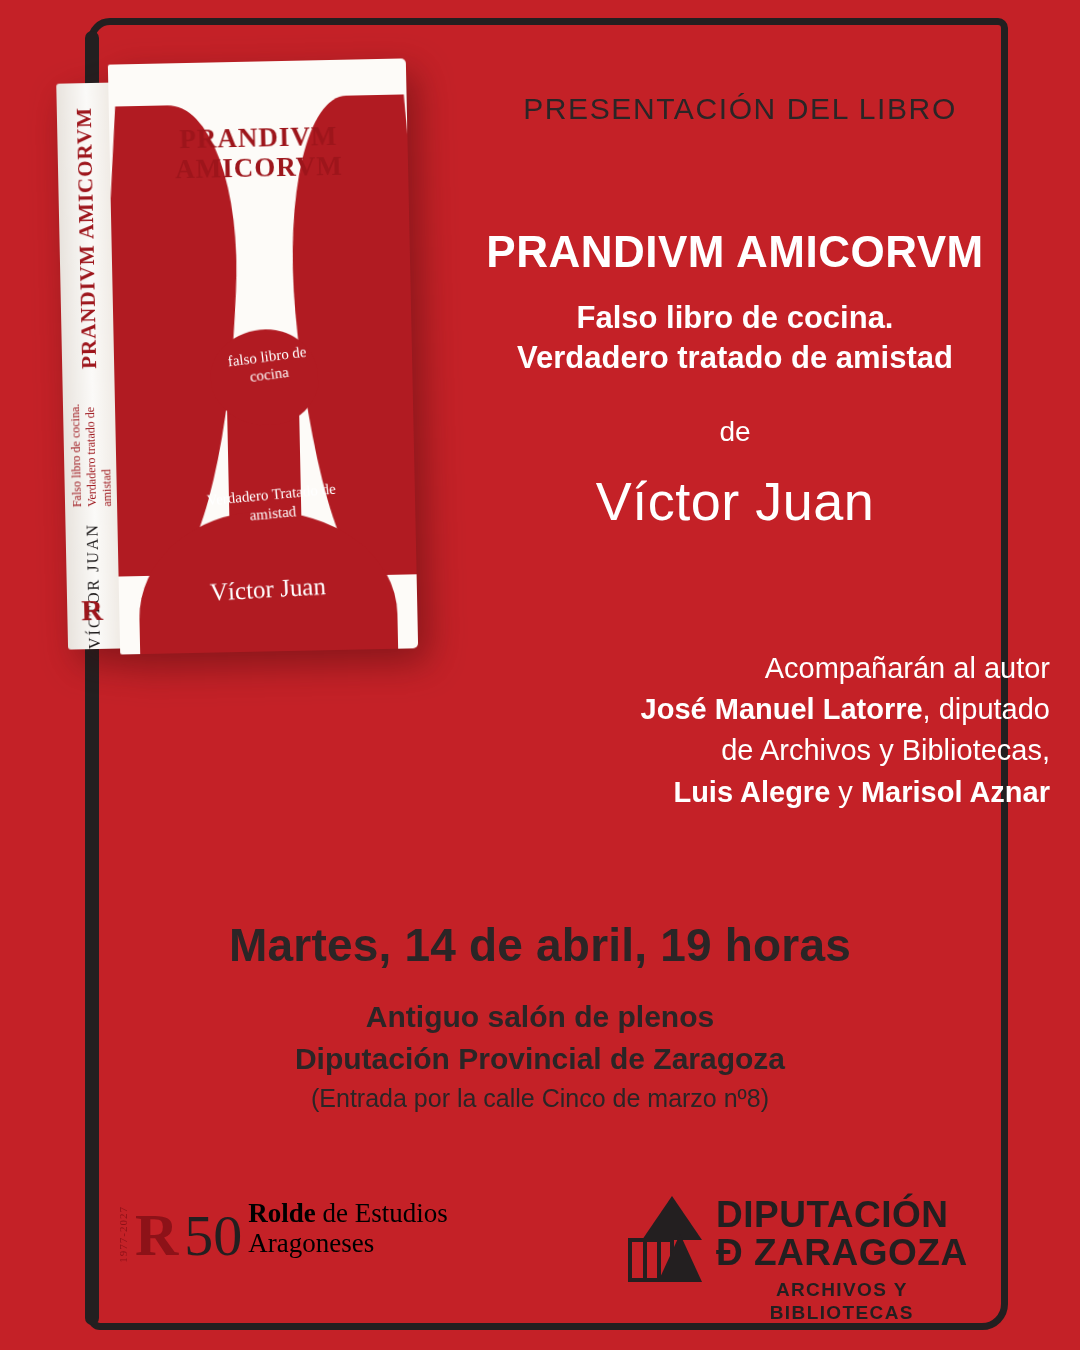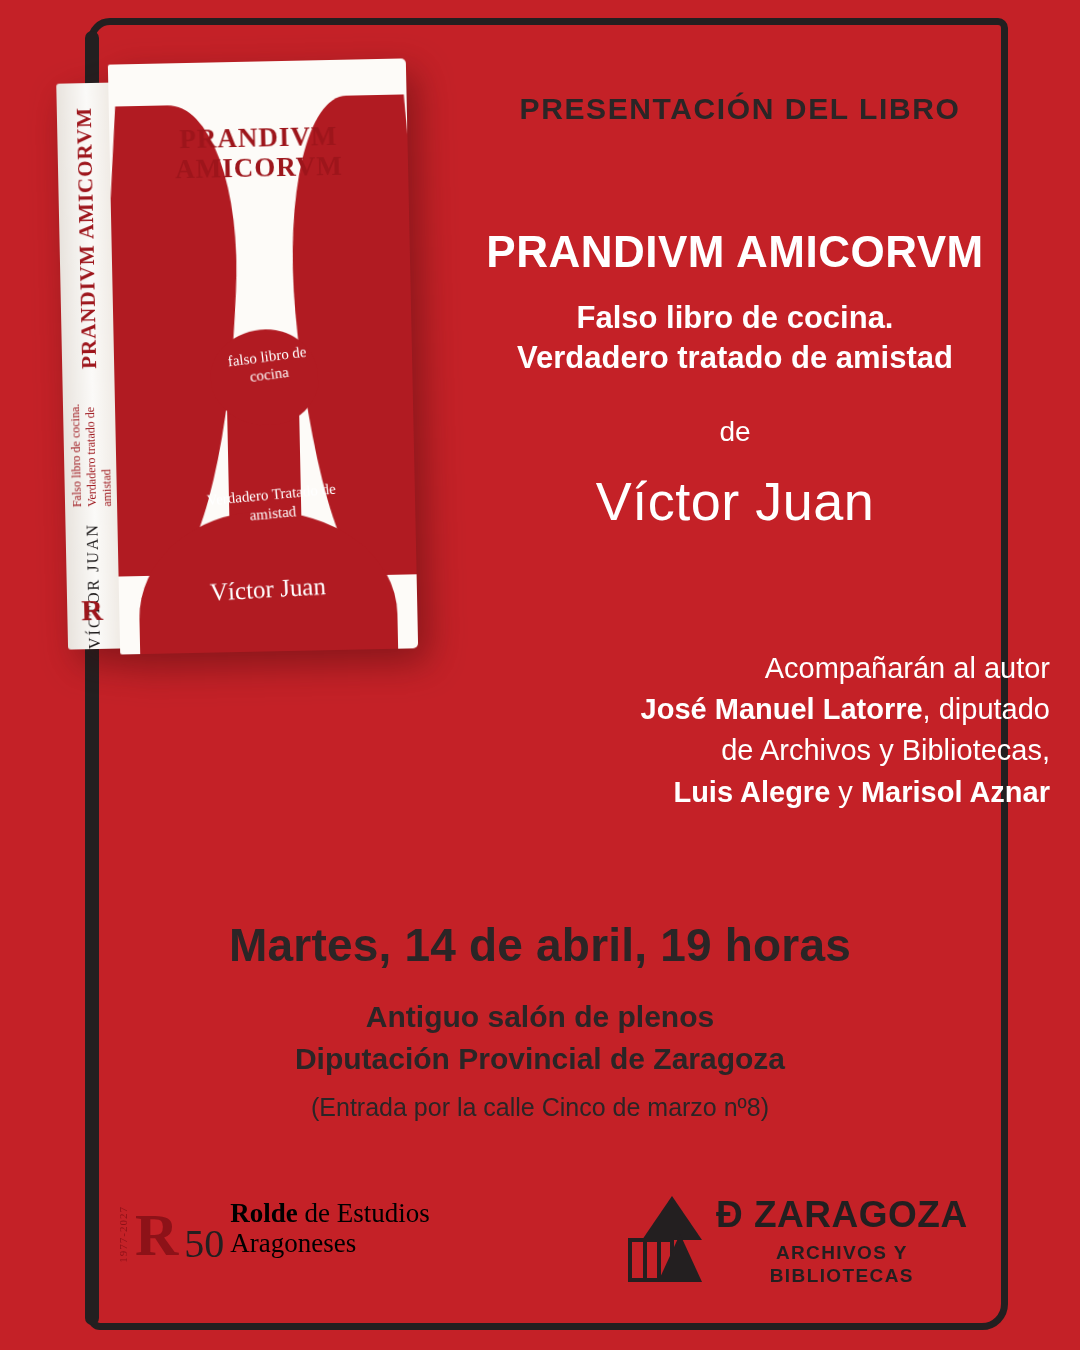--- a/index.html
+++ b/index.html
@@ -43,21 +43,21 @@
 
   .kicker {
     position: absolute;
     left: 440px;
     top: 92px;
     width: 600px;
     text-align: center;
     font-size: 30px;
     letter-spacing: 1.6px;
     color: #2b2526;
-    font-weight: 700;
+    font-weight: 400;
   }
 
   .title-block {
     position: absolute;
     left: 420px;
     top: 228px;
     width: 630px;
     text-align: center;
     color: #ffffff;
   }
@@ -110,21 +110,21 @@
     font-weight: bold;
     letter-spacing: 0.2px;
   }
   .when-place {
     margin-top: 24px;
     font-size: 30px;
     font-weight: bold;
     line-height: 1.4;
   }
   .when-note {
-    margin-top: 13px;
+    margin-top: 4px;
     font-size: 25px;
     font-weight: 400;
   }
 
   
   .book {
     position: absolute;
     left: 62px;
     top: 62px;
     width: 350px;
@@ -305,21 +305,21 @@
   }
   .rolde-r {
     font-family: "Liberation Serif", serif;
     font-size: 60px;
     line-height: 0.9;
     color: #8d1218;
     font-weight: bold;
   }
   .rolde-50 {
     font-family: "Liberation Serif", serif;
-    font-size: 40px;
+    font-size: 58px;
     line-height: 0.9;
     color: #231f20;
   }
   .rolde-words {
     font-family: "Liberation Serif", serif;
     font-size: 27px;
     line-height: 1.12;
     color: #000000;
     padding-bottom: 4px;
   }
@@ -467,20 +467,21 @@
     </div>
   </div>
 
   <div class="logo-dpz">
     <div class="dpz-mark">
       <div class="dpz-tri"></div>
       <div class="dpz-books"></div>
       <div class="dpz-tri2"></div>
     </div>
     <div class="dpz-text">
+      <div class="dpz-l1">DIPUTACIÓN</div>
       <div class="dpz-l2">Ð ZARAGOZA</div>
       <div class="dpz-l3">
         <span>ARCHIVOS Y</span><br>
         <span>BIBLIOTECAS</span>
       </div>
     </div>
   </div>
 
 </div>
 

